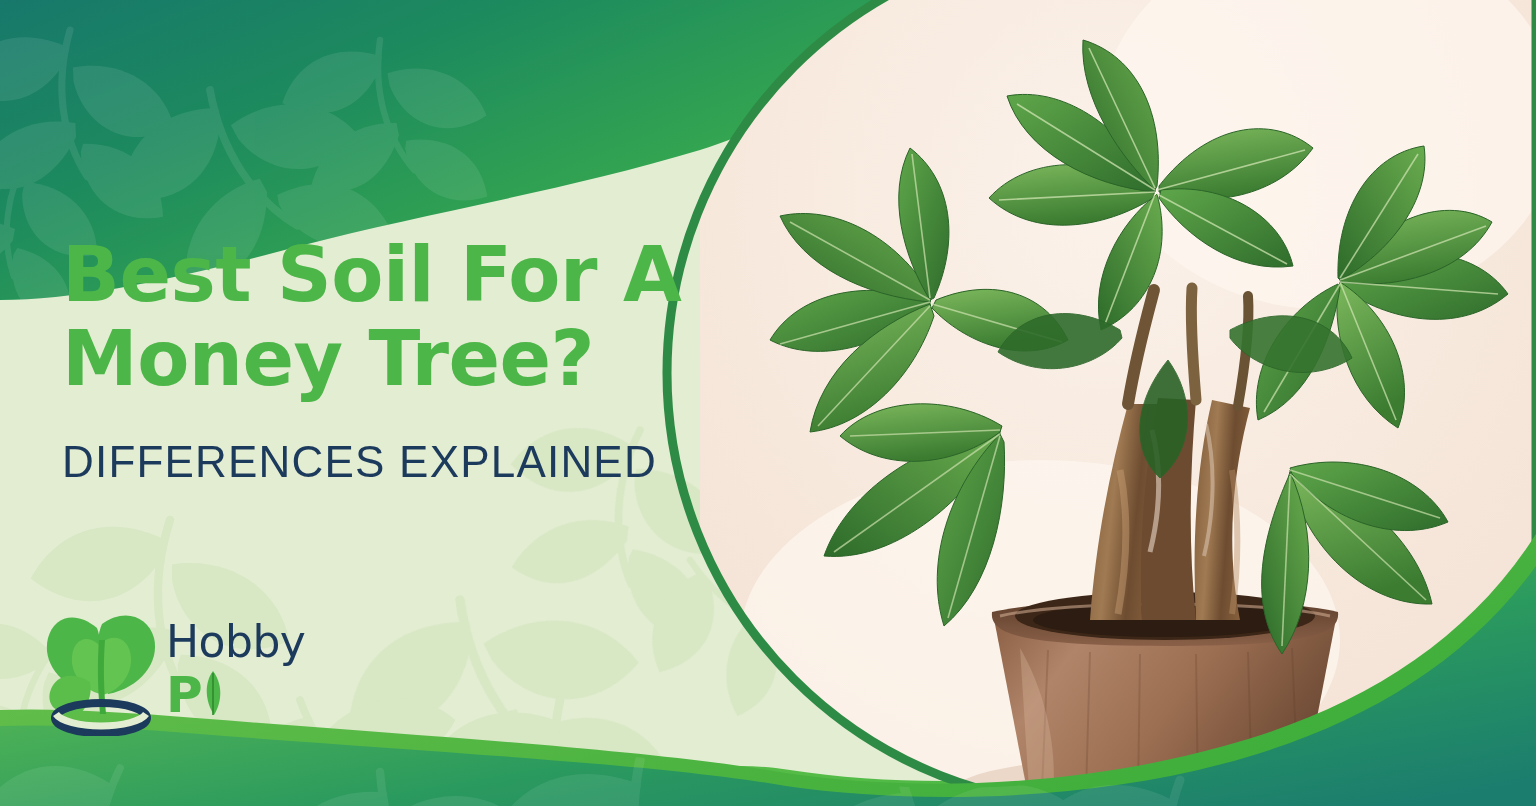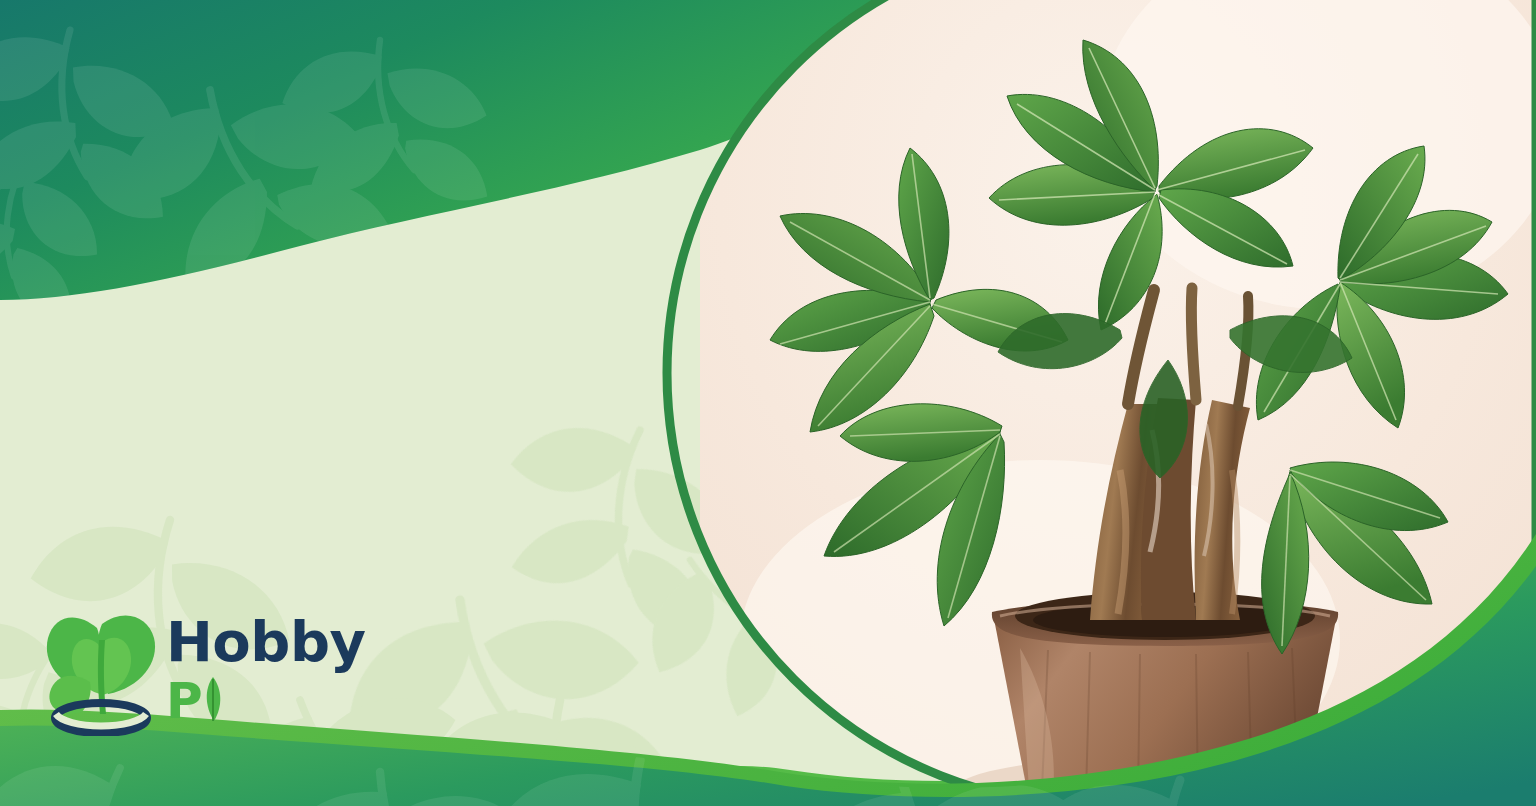--- a/index.html
+++ b/index.html
@@ -58,22 +58,22 @@
   #logo-mark{width:118px;height:132px;flex:0 0 auto;}
   #logo-wordmark{
     margin-left:6px;
     display:flex;
     flex-direction:column;
     justify-content:center;
     line-height:1;
   }
   #logo-hobby{
     font-family:"DejaVu Sans", sans-serif;
-    font-weight:bold;
-    font-size:56px;
+    font-weight:normal;
+    font-size:44px;
     color:#1b3a5c;
     letter-spacing:-0.5px;
   }
   #logo-plants-row{
     display:flex;
     align-items:baseline;
     margin-top:2px;
   }
   .logo-plants-txt{
     font-family:"DejaVu Sans", sans-serif;
@@ -407,20 +407,25 @@
              C 126,728 58,724 0,726 Z" fill="url(#gOv2)"></path>
     <g clip-path="url(#clipOv)" color="#ffffff" opacity="0.08">
       <use href="#sprig" transform="translate(640,760) rotate(12) scale(3.0)"></use>
       <use href="#sprig" transform="translate(900,770) rotate(-12) scale(3.0)"></use>
       <use href="#sprig" transform="translate(1180,780) rotate(20) scale(2.8)"></use>
       <use href="#sprig" transform="translate(380,772) rotate(-4) scale(2.6)"></use>
       <use href="#sprig" transform="translate(120,768) rotate(26) scale(2.4)"></use>
     </g>
   </svg>
 
+  <div id="text-block">
+    <div class="title-line" id="title-line-1">Best Soil For A</div>
+    <div class="title-line" id="title-line-2">Money Tree?</div>
+    <div id="subtitle">DIFFERENCES EXPLAINED</div>
+  </div>
 
   <div id="logo">
 
     <svg id="logo-mark" viewBox="0 0 118 132">
 
       <path d="M55,24 C 34,6 12,12 6,34 C 0,58 18,82 46,88 C 56,66 62,42 55,24 Z" fill="#4CB648"></path>
 
       <path d="M60,20 C 82,4 106,12 112,34 C 118,58 98,84 66,90 C 56,66 52,38 60,20 Z" fill="#4CB648"></path>
 
       <path d="M56,40 C 44,30 32,36 30,52 C 28,70 42,86 58,90 C 62,72 62,52 56,40 Z" fill="#63C451"></path>

